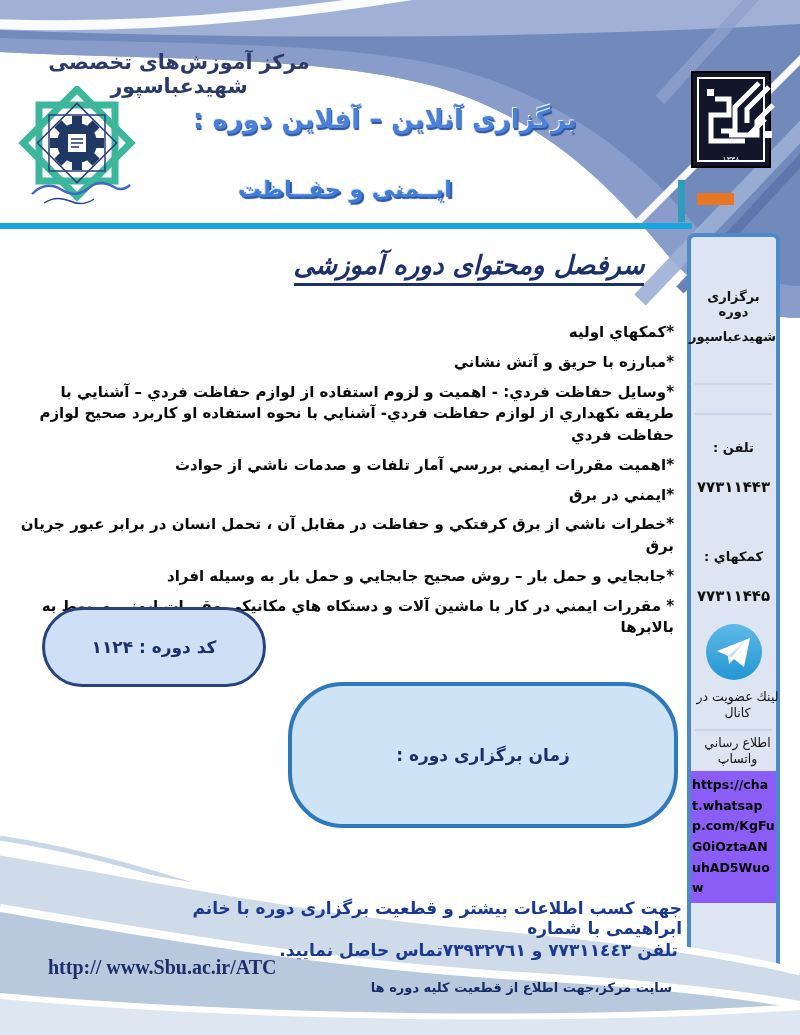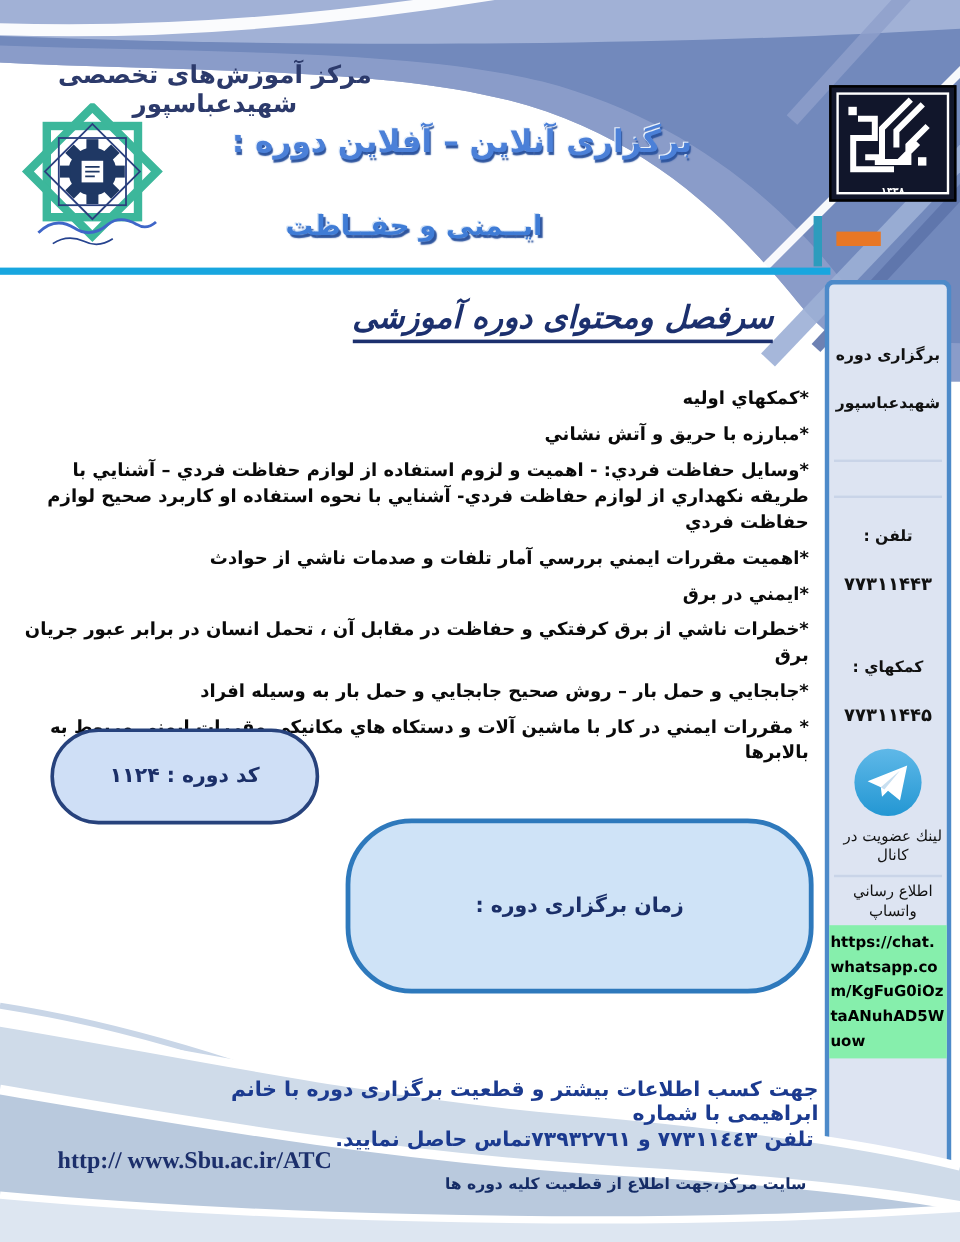--- a/index.html
+++ b/index.html
@@ -15,22 +15,22 @@
   .subtitle{left:180px;top:104px;width:410px;z-index:3;font-size:26px;font-weight:bold;
             color:#4b80d8;text-align:center;
             text-shadow:-1px -1px 0 #e8f0fb,1px 2px 1px #2d549e;}
   .course-title{left:205px;top:176px;width:280px;z-index:3;font-size:23px;font-weight:bold;
             color:#3f7cd6;text-align:center;
             text-shadow:-1px -1px 0 #cfe0f5,2px 2px 1px #2d549e;}
   .cyan-line{left:0;top:223px;width:692px;height:6px;background:#18a6df;z-index:2;}
   .teal-tick{left:678px;top:180px;width:7px;height:42px;background:#2d9cbd;z-index:2;}
   .orange-bar{left:697px;top:193px;width:37px;height:12px;background:#e87725;z-index:2;}
   .atc-logo{left:14px;top:86px;z-index:3;}
-  .sbu-logo{left:691px;top:71px;width:106px;height:97px;z-index:3;background:#11162b;
-            border:2px solid #000;box-sizing:border-box;font-weight:bold;}
+  .sbu-logo{left:691px;top:71px;width:80px;height:97px;z-index:3;background:#11162b;
+            border:2px solid #000;box-sizing:border-box;}
   .sbu-inner{position:absolute;left:4px;top:4px;right:4px;bottom:4px;border:2px solid #fff;}
   .sbu-year{position:absolute;left:0;right:0;bottom:2px;color:#fff;font-size:8px;text-align:center;}
 
   
   .section-title{left:259px;top:250px;width:420px;z-index:2;text-align:center;}
   .section-title span{display:inline-block;font-size:26px;font-weight:bold;font-style:italic;
             color:#1c306e;border-bottom:3px solid #1c306e;padding-bottom:3px;}
   .topics{left:10px;top:322px;width:664px;z-index:2;direction:rtl;text-align:right;
           list-style:none;margin:0;padding:0;}
   .topics li{font-size:15px;font-weight:bold;color:#0a0a0a;line-height:1.45;margin-bottom:8px;}
@@ -39,30 +39,30 @@
              border:3px solid #27427c;border-radius:40px;display:flex;align-items:center;
              justify-content:center;box-sizing:border-box;}
   .code-pill span{font-size:17px;font-weight:bold;color:#1b2f68;direction:rtl;}
   .time-box{left:288px;top:682px;width:390px;height:146px;z-index:2;background:#cfe3f7;
             border:4px solid #2e79bc;border-radius:55px;display:flex;flex-direction:column;
             align-items:center;justify-content:center;gap:0;box-sizing:border-box;}
   .time-box .t1{font-size:17px;font-weight:bold;color:#1b2f68;direction:rtl;}
   .time-box .t2{font-size:16px;font-weight:bold;color:#1b2f68;direction:rtl;}
 
   
-  .sidebar{left:687px;top:233px;width:106px;height:759px;z-index:5;background:#dde4f2;
+  .sidebar{left:687px;top:233px;width:93px;height:759px;z-index:5;background:#dde4f2;
            border:4px solid #4d8ac9;border-bottom:none;border-radius:8px 8px 0 0;
            box-sizing:border-box;}
   .sb{position:absolute;left:0;width:100%;text-align:center;direction:rtl;color:#111;}
   .sb-label{font-size:13px;font-weight:bold;}
   .sb-num{font-size:15px;font-weight:bold;letter-spacing:1px;}
   .sb-div{position:absolute;left:4px;right:4px;height:2px;background:#c9d4e8;}
   .tg-icon{position:absolute;left:50%;transform:translateX(-50%);top:385px;}
   .sb-note{font-size:12.5px;font-weight:normal;line-height:1.3;}
-  .sb-url{position:absolute;left:0;top:534px;width:100%;background:#86efac;box-sizing:border-box;
+  .sb-url{position:absolute;left:0;top:534px;width:100%;background:#8b5cf6;box-sizing:border-box;
           padding:4px 1px;font-size:12.5px;font-weight:bold;color:#000;text-align:left;
           word-break:break-all;line-height:1.65;direction:ltr;}
 
   
   .ftr-svg{left:0;top:830px;z-index:6;}
   .f-line1{right:118px;top:898px;width:570px;z-index:7;font-size:17px;font-weight:bold;
            color:#1b3a8f;direction:rtl;text-align:right;}
   .f-line2{right:122px;top:940px;width:560px;z-index:7;font-size:17px;font-weight:bold;
            color:#1b3a8f;direction:rtl;text-align:right;}
   .f-line3{right:128px;top:980px;width:420px;z-index:7;font-size:13px;font-weight:bold;

